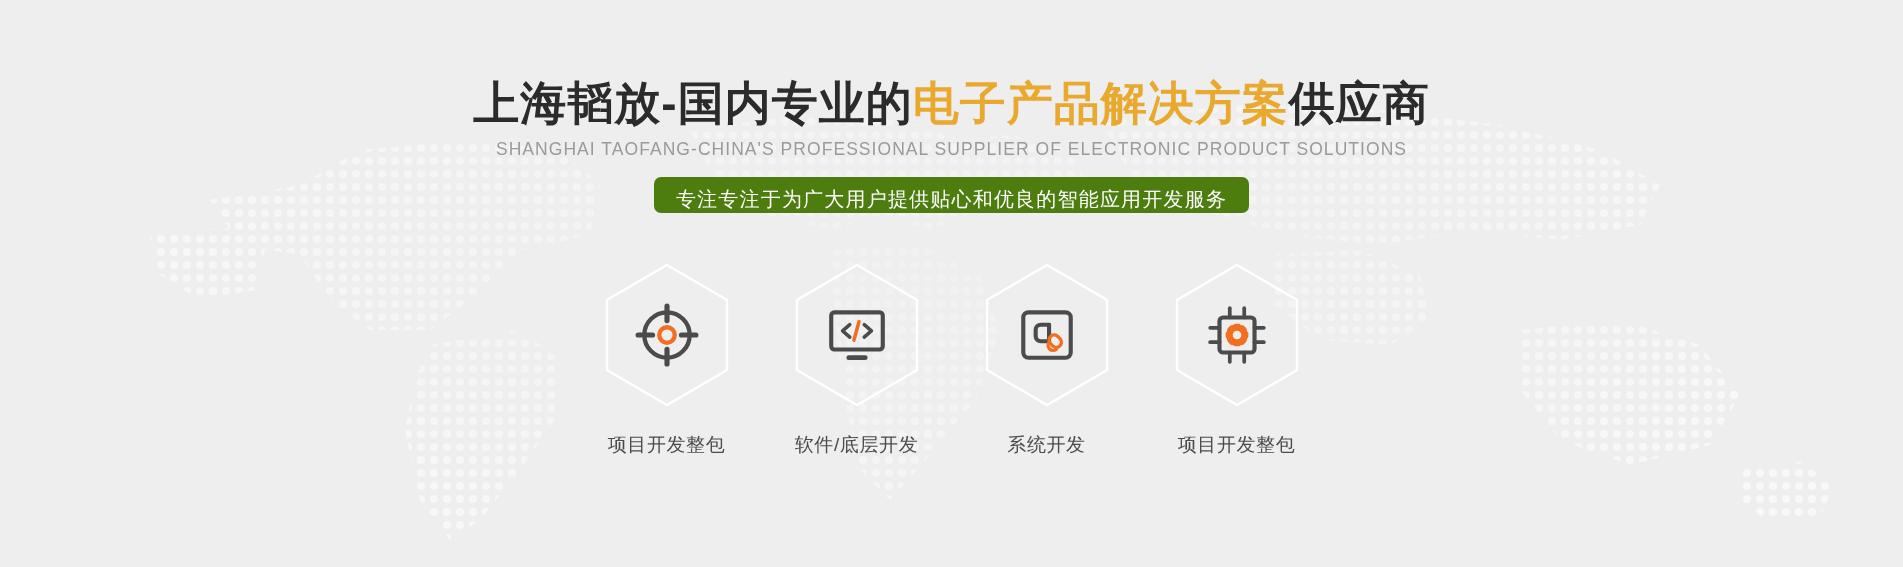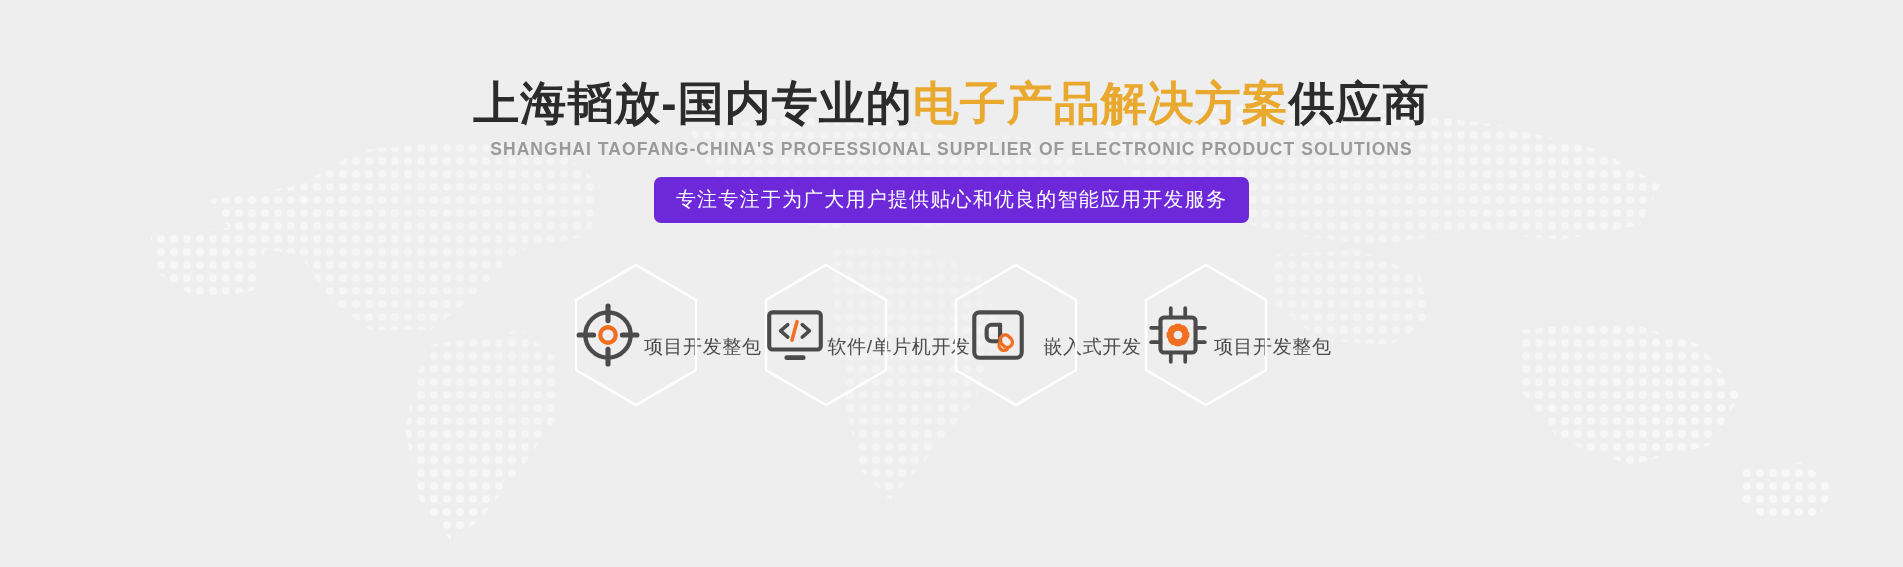--- a/index.html
+++ b/index.html
@@ -51,48 +51,48 @@
     color:#2b2b2b;
     white-space:nowrap;
   }
   .headline .accent { color:#e9a92f; }
 
   .subhead {
     margin-top:9px;
     font-size:17.5px;
     letter-spacing:1.05px;
     color:#9a9a9a;
-    font-weight:700;
+    font-weight:400;
     white-space:nowrap;
   }
 
   .badge-wrap { margin-top:17px; }
   .badge {
     display:inline-block;
-    background:#6d28d9;
+    background:#4d7c0f;
     color:#ffffff;
     font-size:20px;
     letter-spacing:1.2px;
-    padding:9px 22px 10px;
+    padding:9px 22px 0;
     border-radius:7px;
     white-space:nowrap;
   }
 
   
   .services {
     position:absolute;
     left:50%; transform:translateX(-50%);
     top:262px;
     display:flex;
     z-index:3;
   }
   .service {
     width:190px;
     display:flex;
-    flex-direction:row;
+    flex-direction:column;
     align-items:center;
   }
   .hex {
     position:relative;
     width:128px; height:146px;
     display:flex; align-items:center; justify-content:center;
   }
   .hex svg.hexline { position:absolute; inset:0; width:128px; height:146px; }
   .hex .glyph { position:relative; z-index:2; width:66px; height:66px; }
 
@@ -181,38 +181,38 @@
           <polygon points="64,3 124,38 124,108 64,143 4,108 4,38" fill="none" stroke="#ffffff" stroke-width="2.4"></polygon>
         </svg>
         <svg class="glyph" viewBox="0 0 64 64">
           <rect x="7" y="10" width="50" height="36" rx="3" fill="none" stroke="#4b4b4b" stroke-width="4"></rect>
           <line x1="24" y1="54" x2="40" y2="54" stroke="#4b4b4b" stroke-width="4.6" stroke-linecap="round"></line>
           <polyline points="25,22 18,28 25,34" fill="none" stroke="#4b4b4b" stroke-width="3.4" stroke-linecap="round" stroke-linejoin="round"></polyline>
           <polyline points="39,22 46,28 39,34" fill="none" stroke="#4b4b4b" stroke-width="3.4" stroke-linecap="round" stroke-linejoin="round"></polyline>
           <line x1="34" y1="19" x2="29" y2="37" stroke="#f26f21" stroke-width="3.4" stroke-linecap="round"></line>
         </svg>
       </div>
-      <div class="service-label">软件/单片机开发</div>
+      <div class="service-label">软件/底层开发</div>
     </div>
 
 
     <div class="service">
       <div class="hex">
         <svg class="hexline" viewBox="0 0 128 146">
           <polygon points="64,3 124,38 124,108 64,143 4,108 4,38" fill="none" stroke="#ffffff" stroke-width="2.4"></polygon>
         </svg>
         <svg class="glyph" viewBox="0 0 64 64">
           <rect x="9" y="10" width="46" height="44" rx="5" fill="none" stroke="#4b4b4b" stroke-width="4"></rect>
           <path d="M34,22 H26 A5,5 0 0 0 21,27 V33 A5,5 0 0 0 26,38 H34" fill="none" stroke="#4b4b4b" stroke-width="4" stroke-linecap="round"></path>
           <line x1="34" y1="22" x2="34" y2="38" stroke="#4b4b4b" stroke-width="4" stroke-linecap="round"></line>
           <path d="M35,40 a5,5 0 0 1 7,-7 l3,3 a5,5 0 0 1 -7,7 z" fill="none" stroke="#f26f21" stroke-width="3.2"></path>
           <path d="M41,46 a5,5 0 0 1 -7,-7" fill="none" stroke="#f26f21" stroke-width="3.2" stroke-linecap="round"></path>
         </svg>
       </div>
-      <div class="service-label">嵌入式开发</div>
+      <div class="service-label">系统开发</div>
     </div>
 
     <div class="service">
       <div class="hex">
         <svg class="hexline" viewBox="0 0 128 146">
           <polygon points="64,3 124,38 124,108 64,143 4,108 4,38" fill="none" stroke="#ffffff" stroke-width="2.4"></polygon>
         </svg>
         <svg class="glyph" viewBox="0 0 64 64">
           <rect x="15" y="15" width="34" height="34" rx="3.5" fill="none" stroke="#4b4b4b" stroke-width="4"></rect>
           <g stroke="#4b4b4b" stroke-width="3.6" stroke-linecap="round">

